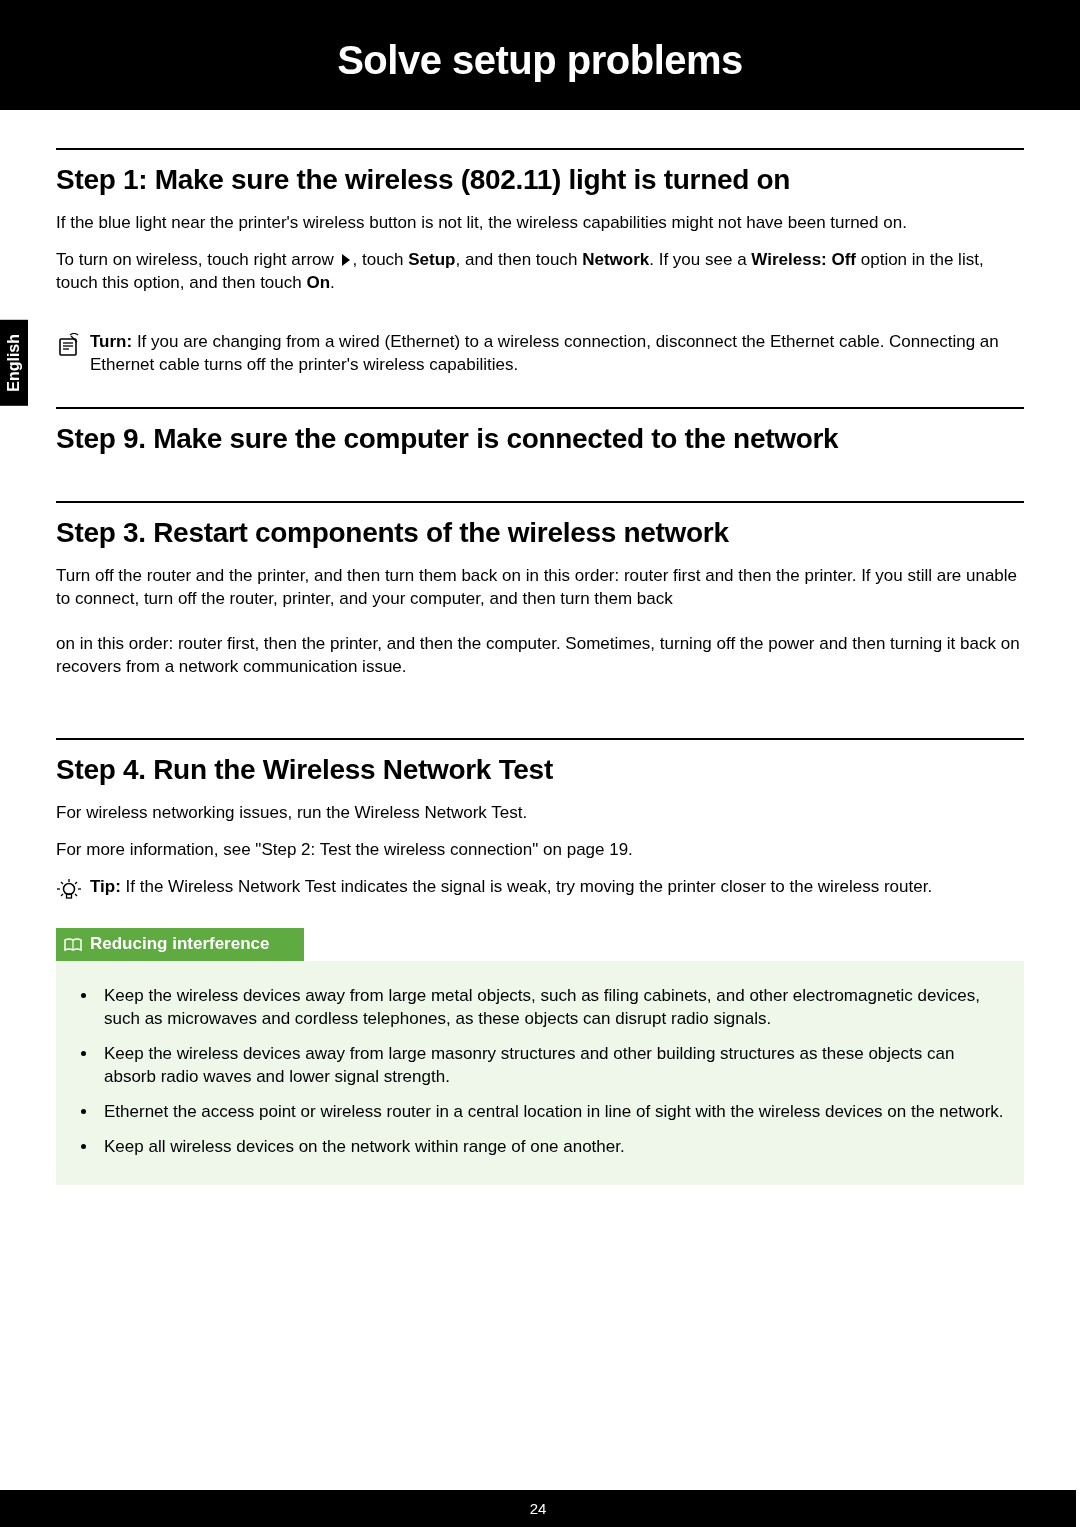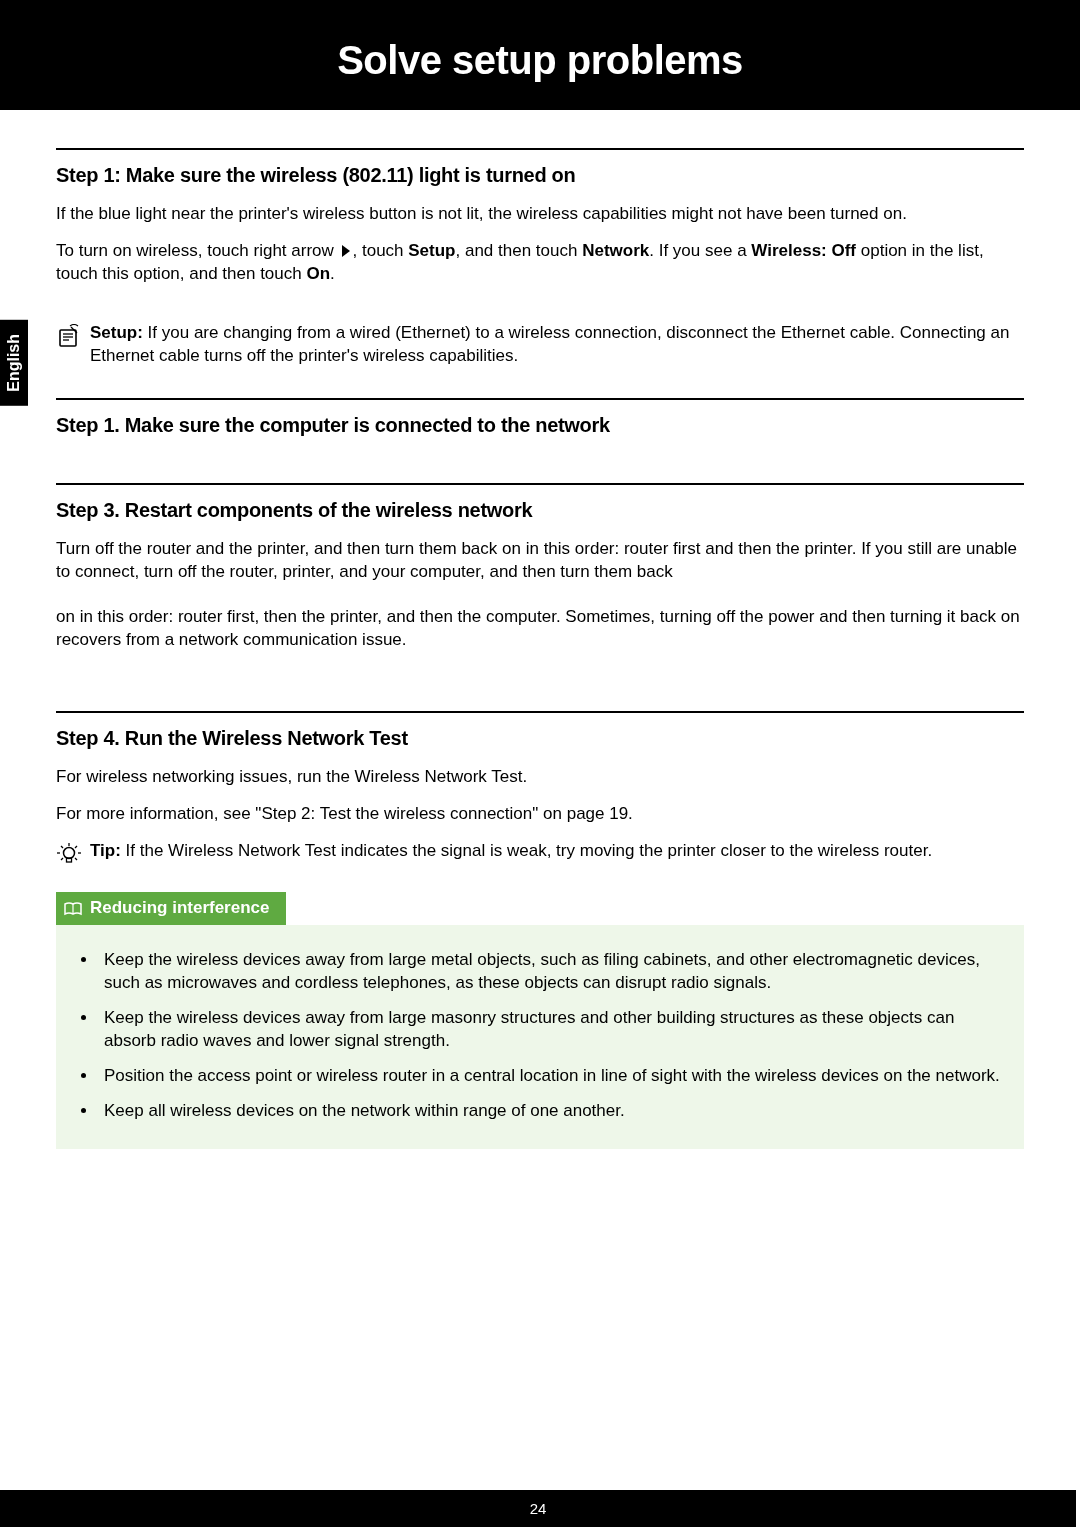--- a/index.html
+++ b/index.html
@@ -42,21 +42,21 @@
     border: none;
     border-top: 2.5px solid #000;
     margin: 10px 0 14px 0;
   }
   hr.rule-space {
     border: none;
     border-top: 2.5px solid #000;
     margin: 30px 0 14px 0;
   }
   .step-heading {
-    font-size: 20px;
+    font-size: 28px;
     font-weight: bold;
     color: #000;
     font-family: "Arial Narrow", Arial, sans-serif;
     margin-bottom: 16px;
     letter-spacing: -0.3px;
   }
   .two-col {
     display: flex;
     gap: 22px;
     flex-direction: column;
@@ -95,21 +95,21 @@
   .tipbox-header {
     background: #5faa41;
     color: #fff;
     display: inline-flex;
     align-items: center;
     gap: 8px;
     padding: 5px 14px 5px 8px;
     font-size: 17px;
     font-weight: bold;
     font-family: "Arial Narrow", Arial, sans-serif;
-    width: 230px;
+    width: 248px;
   }
   .tipbox-body {
     background: #eef7e9;
     padding: 12px 14px 14px 14px;
     font-size: 17px;
     line-height: 1.35;
     font-family: "Arial Narrow", Arial, sans-serif;
   }
   .tipbox-body ul {
     margin-top: 12px;
@@ -162,28 +162,28 @@
       <div class="note-row">
         <svg class="note-icon" viewBox="0 0 26 26">
           <rect x="4" y="6" width="16" height="16" rx="1" fill="none" stroke="#000" stroke-width="1.6"></rect>
           <line x1="7" y1="10" x2="17" y2="10" stroke="#000" stroke-width="1.3"></line>
           <line x1="7" y1="13" x2="17" y2="13" stroke="#000" stroke-width="1.3"></line>
           <line x1="7" y1="16" x2="13" y2="16" stroke="#000" stroke-width="1.3"></line>
           <path d="M16 4 L20 8 M15 3 L21 9" stroke="#000" stroke-width="1.2" fill="none"></path>
           <path d="M14 2 Q18 -1 22 2" stroke="#000" stroke-width="1.2" fill="none"></path>
         </svg>
         <div class="note-text">
-          <b>Setup:</b><span> If you are changing from a wired (Ethernet) to a wireless connection, disconnect the Ethernet cable. Connecting an Ethernet cable turns off the printer's wireless capabilities.</span>
+          <b>Turn:</b><span> If you are changing from a wired (Ethernet) to a wireless connection, disconnect the Ethernet cable. Connecting an Ethernet cable turns off the printer's wireless capabilities.</span>
         </div>
       </div>
     </div>
   </div>
 
   <hr class="rule-space">
-  <div class="step-heading">Step 1. Make sure the computer is connected to the network</div>
+  <div class="step-heading">Step 9. Make sure the computer is connected to the network</div>
   <div class="two-col">
   </div>
 
   <hr class="rule-space">
   <div class="step-heading">Step 3. Restart components of the wireless network</div>
   <div class="two-col">
     <div class="col">Turn off the router and the printer, and then turn them back on in this order: router first and then the printer. If you still are unable to connect, turn off the router, printer, and your computer, and then turn them back</div>
     <div class="col">on in this order: router first, then the printer, and then the computer. Sometimes, turning off the power and then turning it back on recovers from a network communication issue.</div>
   </div>
 
@@ -217,21 +217,21 @@
           <svg class="book-icon" viewBox="0 0 18 14">
             <path d="M1 2 Q5 0 9 2 Q13 0 17 2 L17 12 Q13 10 9 12 Q5 10 1 12 Z" fill="none" stroke="#fff" stroke-width="1.5"></path>
             <line x1="9" y1="2" x2="9" y2="12" stroke="#fff" stroke-width="1.2"></line>
           </svg>
           <span>Reducing interference</span>
         </div>
         <div class="tipbox-body">
           <ul>
             <li>Keep the wireless devices away from large metal objects, such as filing cabinets, and other electromagnetic devices, such as microwaves and cordless telephones, as these objects can disrupt radio signals.</li>
             <li>Keep the wireless devices away from large masonry structures and other building structures as these objects can absorb radio waves and lower signal strength.</li>
-            <li>Position the access point or wireless router in a central location in line of sight with the wireless devices on the network.</li>
+            <li>Ethernet the access point or wireless router in a central location in line of sight with the wireless devices on the network.</li>
             <li>Keep all wireless devices on the network within range of one another.</li>
           </ul>
         </div>
       </div>
     </div>
   </div>
 
 </div>
 
 <div class="footer">

